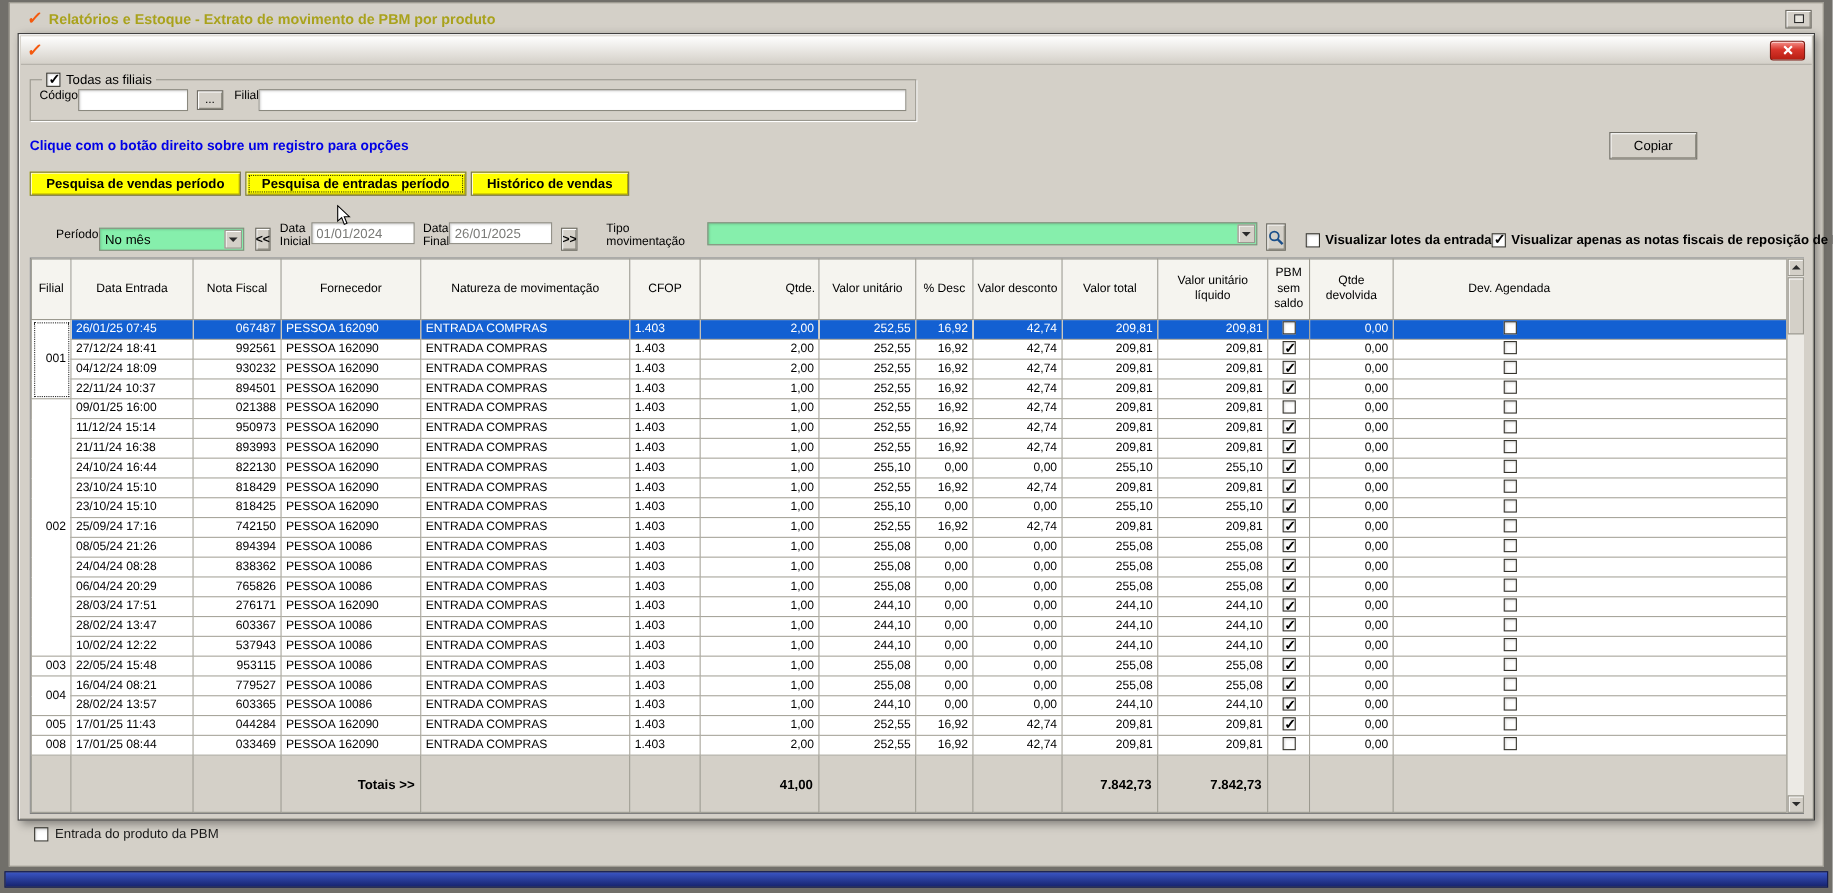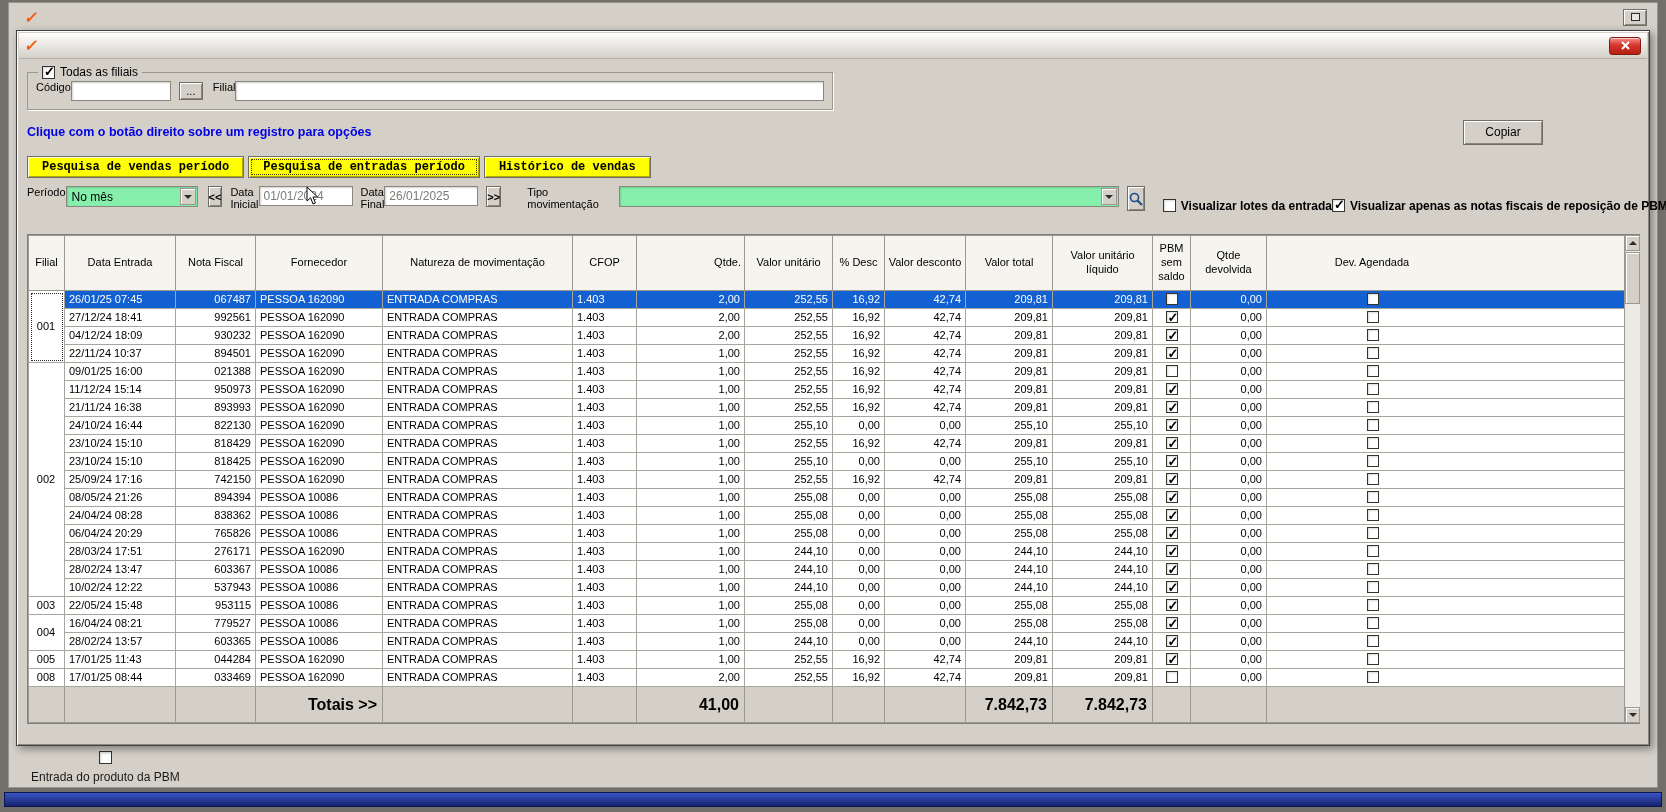--- a/index.html
+++ b/index.html
@@ -12,21 +12,21 @@
     background:#d4d0c8; border:1px solid #97948b; }
   .parent-titlebar { position:absolute; top:3px; left:16px; right:10px; height:22px;
     display:flex; align-items:center; }
   .logo-icon { color:#f4590e; font-weight:bold; font-size:16px; margin-right:6px;
     transform:skewX(-10deg); display:inline-block; }
   .parent-title { color:#a9a21c; font-size:13px; font-weight:bold; white-space:nowrap; }
   .parent-winbtn { margin-left:auto; width:24px; height:17px; background:#d4d0c8;
     border:1px solid #6f6d65; box-shadow:inset 1px 1px 0 #fff, inset -1px -1px 0 #8a887e;
     display:flex; align-items:center; justify-content:center; }
   .restore-glyph { width:9px; height:8px; border:1px solid #2b2b2b; background:#e8e6df; }
-  .parent-bottom { position:absolute; top:748px; left:22px; display:flex; align-items:center; gap:6px;flex-direction:column; }
+  .parent-bottom { position:absolute; top:748px; left:22px; display:flex; align-items:center; gap:6px; }
   .parent-bottom-label { font-size:12px; color:#1a1a1a; }
   .taskbar { position:absolute; left:4px; top:792px; width:1658px; height:15px;
     background:linear-gradient(#3a55c4,#16236e); border:1px solid #0c1550; }
 
   
   .dialog { position:absolute; left:16px; top:30px; width:1634px; height:716px;
     background:#d4d0c8; border:1px solid #404040;
     box-shadow: inset 1px 1px 0 #ffffff, inset -1px -1px 0 #8a887e, 3px 3px 8px rgba(0,0,0,.4); }
   .titlebar { height:26px; margin:2px 2px 0 2px; padding:0 6px;
     background:linear-gradient(#fefefe,#d4d0c8); border-bottom:1px solid #b3b0a8;
@@ -53,28 +53,28 @@
   .dots-btn { width:24px; height:18px; margin:0 10px 1px 8px; }
   .fgroup.grow { flex:1; }
   .fgroup.grow .txt { width:100%; }
 
   
   .hint-row { display:flex; align-items:center; margin-top:10px; height:24px;gap:36px; }
   .hint { color:#0000e6; font-weight:bold; font-size:12.5px; }
   .copiar-btn { margin-left:auto; margin-right:96px; width:80px; height:25px; font-size:12px; }
 
   
-  .tabs-row { margin-top:12px; display:flex; gap:4px;font-family:Liberation Mono, monospace; }
+  .tabs-row { margin-top:12px; display:flex; gap:4px; }
   .tab { background:#ffff00; border:1px solid #6f6d65; height:22px; padding:0 14px;
     font-weight:bold; font-size:12px; font-family:inherit;
     box-shadow:inset 1px 1px 0 #fffcd8, inset -1px -1px 0 #b4a900; cursor:default; }
   .tab.active { outline:1px dotted #3b3b00; outline-offset:-4px; }
 
   
-  .filter-row { margin-top:8px; display:flex; height:42px; }
+  .filter-row { margin-top:8px; display:flex; align-items:flex-end; height:42px;margin-left:24px; }
   .combo { position:relative; height:21px; background:#86efac; border:1px solid #8a887e;
     box-shadow:inset 1px 1px 2px rgba(0,0,0,.14); display:flex; align-items:center;
     padding:0 18px 0 5px; font-size:12px; }
   .combo .arrow-btn { position:absolute; right:1px; top:1px; bottom:1px; width:16px; background:#d4d0c8;
     border:1px solid #9a988f; box-shadow:inset 1px 1px 0 #fff; display:flex; align-items:center; justify-content:center; }
   .tri-down { width:0; height:0; border-left:4px solid transparent; border-right:4px solid transparent; border-top:4px solid #2b2b2b; }
   .tri-up { width:0; height:0; border-left:4px solid transparent; border-right:4px solid transparent; border-bottom:4px solid #2b2b2b; }
   .w-periodo { width:132px; }
   .w-data { width:94px; }
   .w-tipo { width:520px; }
@@ -91,47 +91,48 @@
   
   .grid-wrap { margin-top:6px; position:relative; width:1613px; background:#fff; border:1px solid #808080; }
   table { border-collapse:collapse; table-layout:fixed; width:1596px; font-size:11px; }
   th { background:#f5f4ef; border:1px solid #9b998f; font-weight:normal; height:55px;
     text-align:center; padding:1px 3px; line-height:1.25; overflow:hidden; }
   th.c-right { text-align:right; }
   th.dev-head { padding-right:150px; }
   tbody td { border:1px solid #a8a69c; height:17px; line-height:17px; padding:0 4px;
     white-space:nowrap; overflow:hidden; color:#000; }
   .c-left { text-align:left; } .c-right { text-align:right; } .c-center { text-align:center; }
-  .c-filial { text-align:center; vertical-align:middle; padding-left:3px; background:#fff; }
+  .c-filial { text-align:right; vertical-align:middle; padding-left:3px; background:#fff; }
   .focus-cell { outline:1px dotted #2b2b2b; outline-offset:-3px; }
   tbody tr.sel td { background:#1360d2; color:#fff; }
   tbody tr.sel td.c-filial { background:#fff; color:#000; }
   .grid-cb { width:12px; height:12px; vertical-align:middle; margin-top:-2px; }
   td.c-dev { text-align:center; padding-right:150px; }
-  tfoot td { background:#d4d0c8; border:1px solid #9b998f; height:36px; font-size:16px;
+  tfoot td { background:#d4d0c8; border:1px solid #9b998f; height:52px; font-size:12px;
     font-weight:bold; padding:0 5px; white-space:nowrap; }
 
   
   .vscroll { position:absolute; top:0; bottom:0; left:1596px; width:16px; background:#eceae5; border-left:1px solid #9b998f; }
   .sb-btn { position:absolute; left:0; right:0; height:16px; background:#d4d0c8; border:1px solid #9a988f;
     box-shadow:inset 1px 1px 0 #fff; display:flex; align-items:center; justify-content:center; }
   .sb-up { top:0; } .sb-down { bottom:0; }
   .sb-thumb { position:absolute; left:0; right:0; top:17px; height:52px; background:#d4d0c8;
     border:1px solid #9a988f; box-shadow:inset 1px 1px 0 #fff; }
 
   .cursor { position:absolute; left:306px; top:186px; z-index:50; }
 </style>
 </head>
 <body>
 
 <div class="stage">
 
   <div class="parent-window">
     <div class="parent-titlebar">
       <span class="logo-icon">✓</span>
+      <span class="parent-title">Relatórios e Estoque - Extrato de movimento de PBM por produto</span>
       <span class="parent-winbtn">
         <span class="restore-glyph"></span>
       </span>
     </div>
     <div class="parent-bottom">
       <span class="cb"></span>
       <span class="parent-bottom-label">Entrada do produto da PBM</span>
     </div>
   </div>
   <div class="taskbar"></div>

